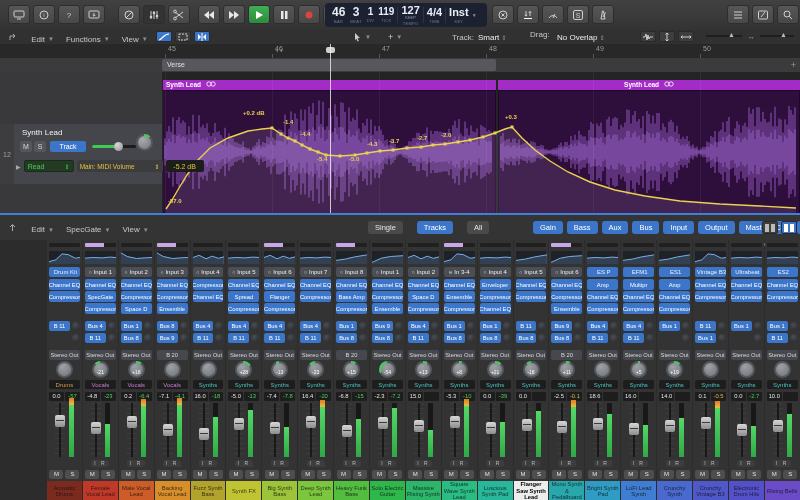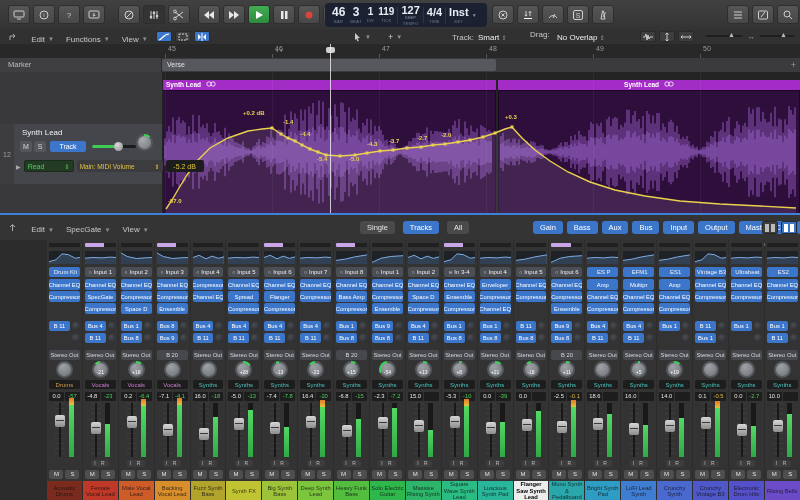--- a/index.html
+++ b/index.html
@@ -408,21 +408,20 @@
       <span class="ruler-line" style="left: 379px;"></span>
       <span class="ruler-tick" style="left: 489px;">48</span>
       <span class="ruler-line" style="left: 486px;"></span>
       <span class="ruler-tick" style="left: 596px;">49</span>
       <span class="ruler-line" style="left: 593px;"></span>
       <span class="ruler-tick" style="left: 703px;">50</span>
       <span class="ruler-line" style="left: 700px;"></span>
     </div>
 
   <div id="marker-lane">
-    <div id="marker-head">Marker</div>
     <div id="verse-bar">Verse</div>
     <div id="marker-add">+</div>
   </div>
 
   <div id="tracks-area">
     <div id="region1" class="region" style="left:162px;width:334px">
       <div class="region-hdr"><span style="margin-left:4px">Synth Lead</span>
         <svg width="10" height="6" viewBox="0 0 10 6" style="margin-left:3px">
             <circle cx="3" cy="3" r="2.2" fill="none" stroke="#fff" stroke-width="0.8"></circle>
             <circle cx="7" cy="3" r="2.2" fill="none" stroke="#fff" stroke-width="0.8"></circle>
@@ -1151,21 +1150,21 @@
         </span>
         <span class="menu-item">
           <span>SpecGate</span>
           <span class="chev">▼</span>
         </span>
         <span class="menu-item">
           <span>View</span>
           <span class="chev">▼</span>
         </span>
       </span>
-    <span id="mx-views" class="abs" style="left:360px;top:6px;display:flex;gap:8px">
+    <span id="mx-views" class="abs" style="left:368px;top:6px;display:flex;gap:14px">
         <span class="pill">Single</span>
         <span class="pill blue">Tracks</span>
         <span class="pill">All</span>
       </span>
     <span id="mx-filters" class="abs" style="left:533px;top:6px;display:flex;gap:4px">
         <span class="pill blue">Gain</span>
         <span class="pill blue">Bass</span>
         <span class="pill blue">Aux</span>
         <span class="pill blue">Bus</span>
         <span class="pill blue">Input</span>

